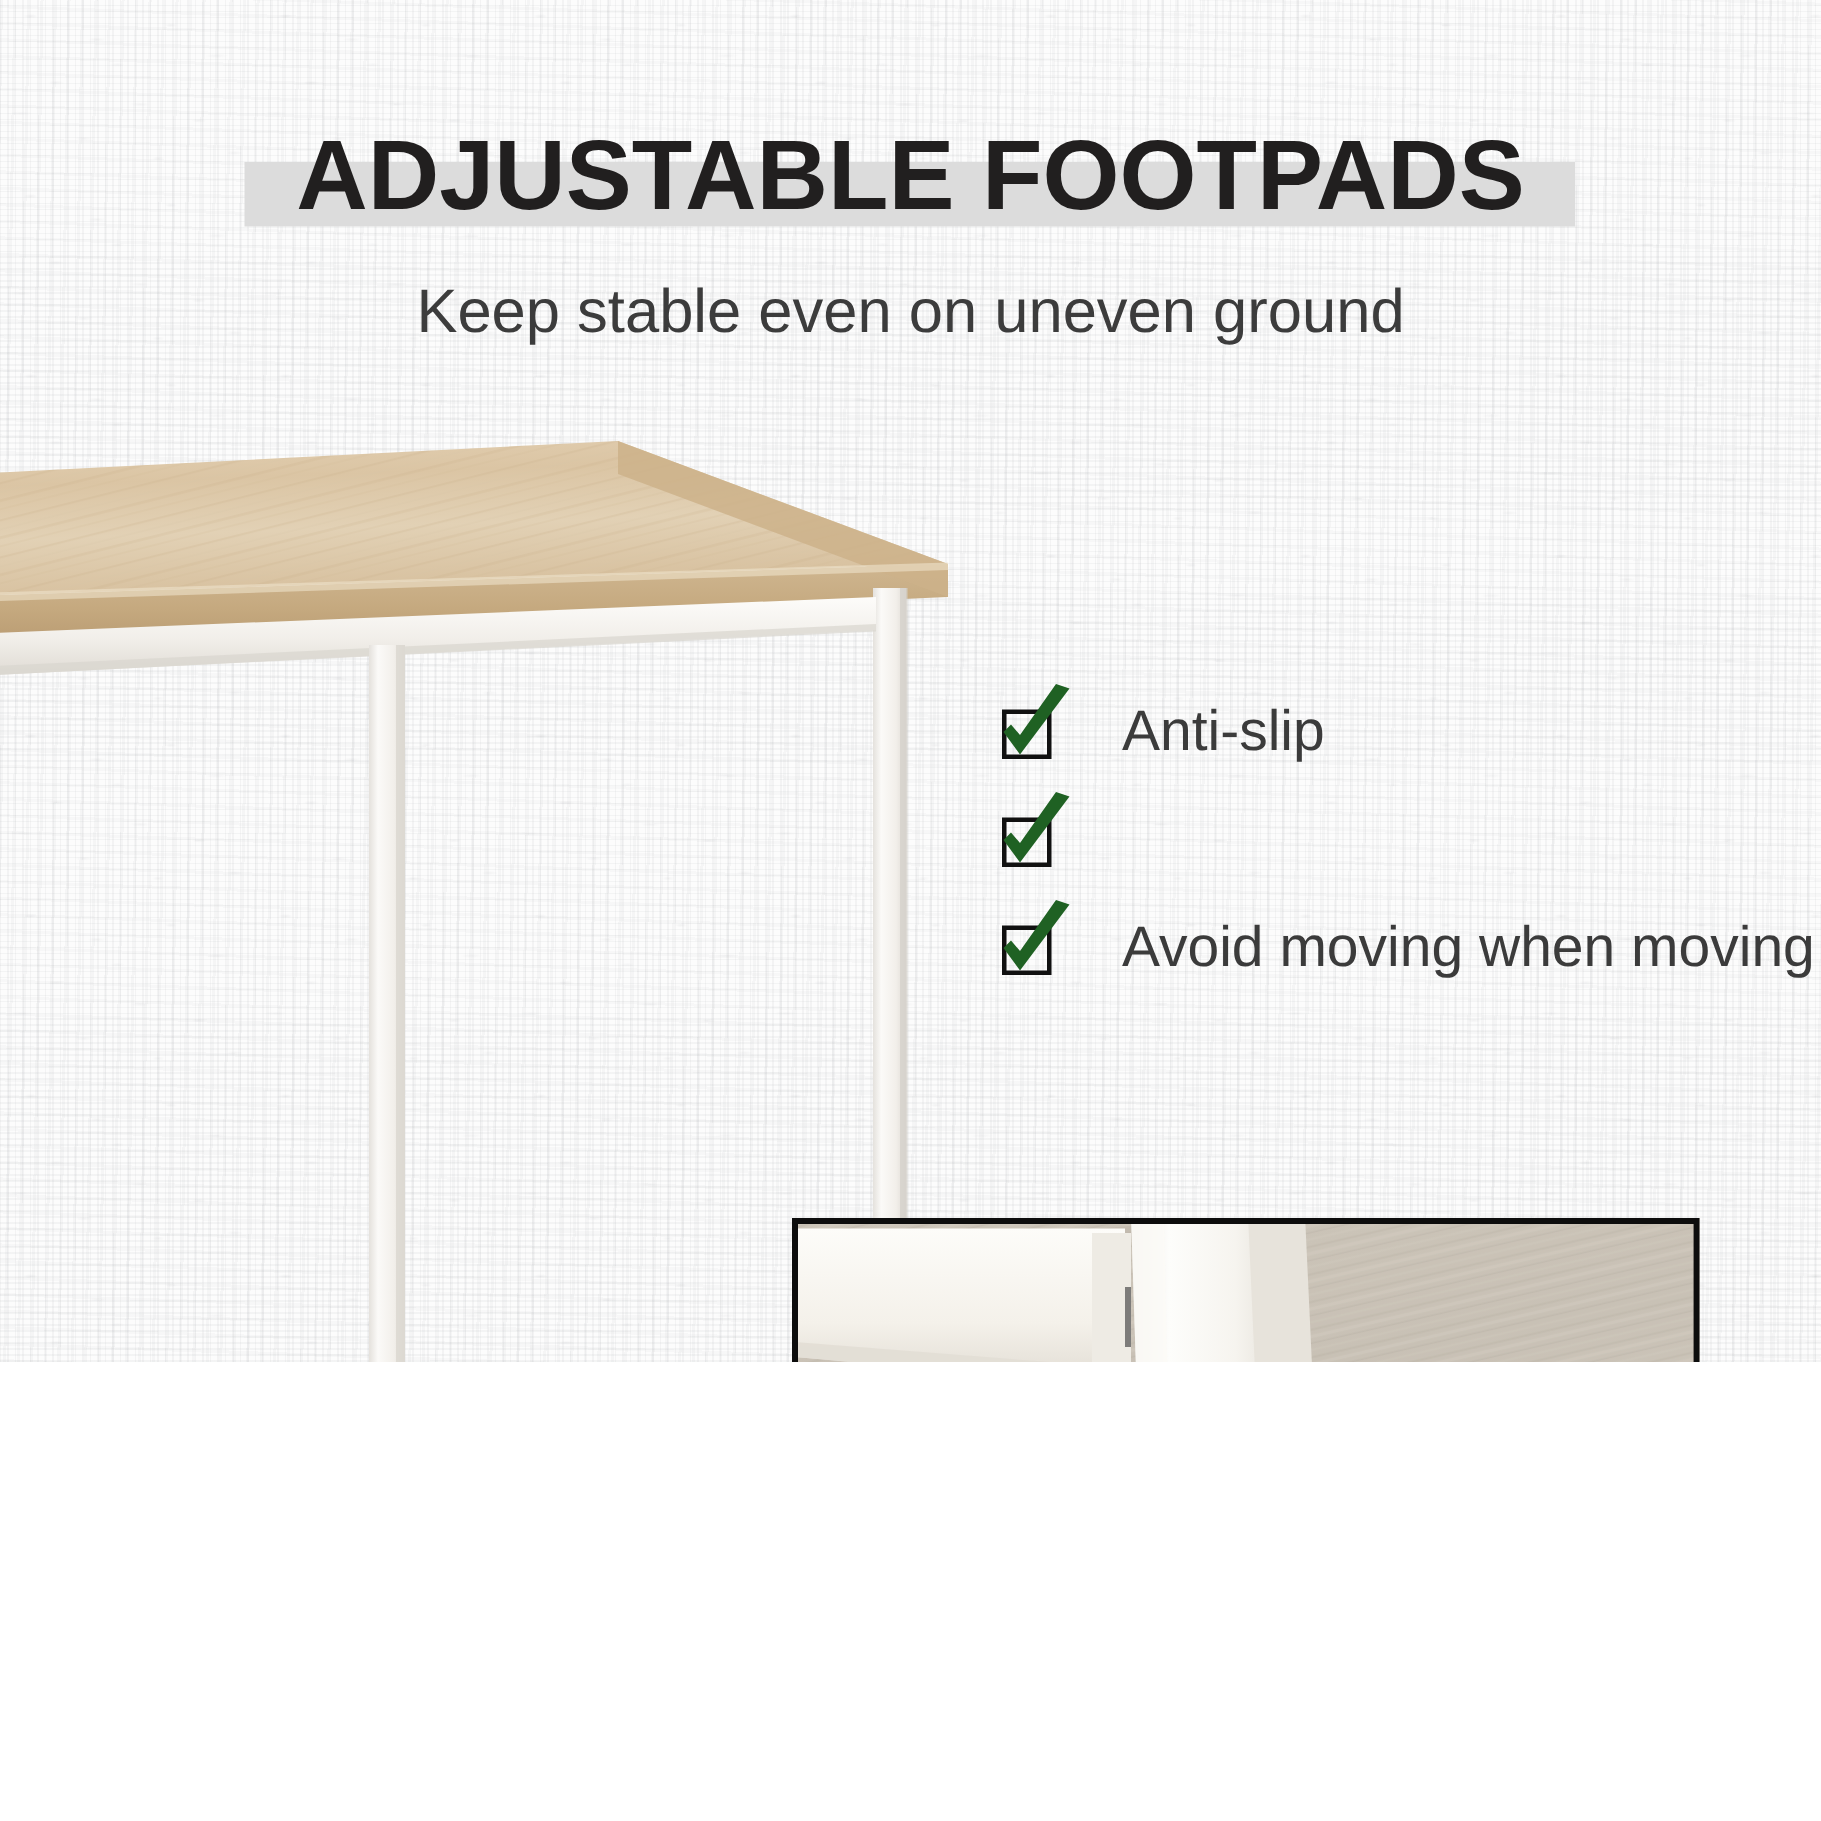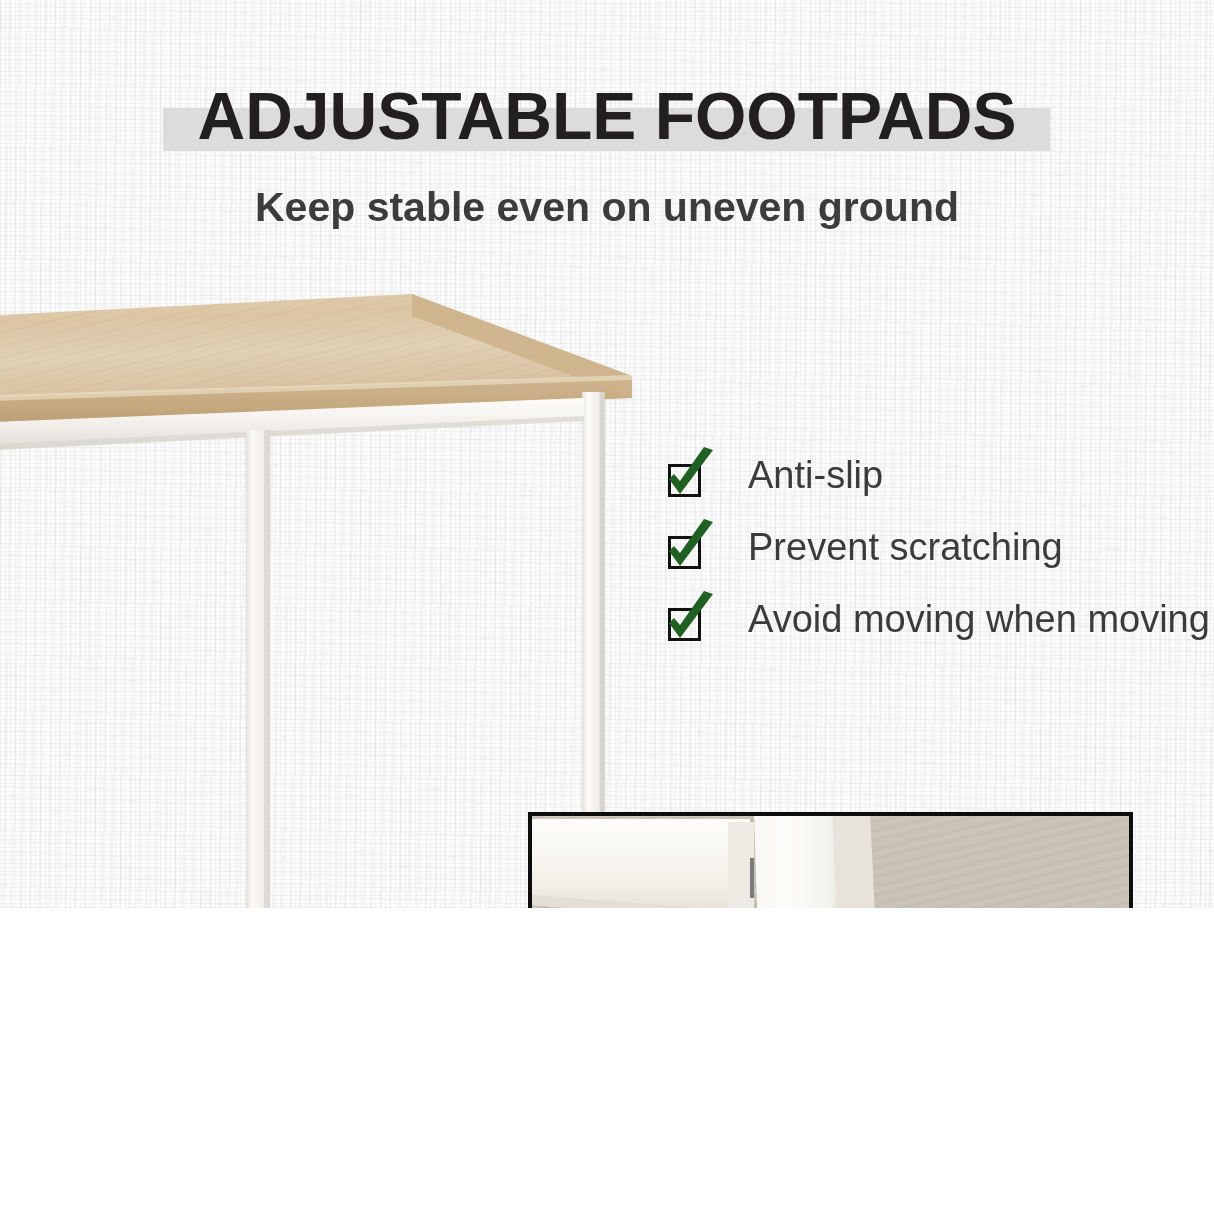--- a/index.html
+++ b/index.html
@@ -92,21 +92,21 @@
     line-height: 80px;
     white-space: nowrap;
   }
   .subtitle {
     position: absolute;
     left: 0;
     top: 181px;
     width: 1214px;
     text-align: center;
     font-size: 41px;
-    font-weight: bold;
+    font-weight: normal;
     color: #3c3c3c;
     line-height: 52px;
     white-space: nowrap;
   }
 
   
   .desk {
     position: absolute;
     left: -40px;
     top: 280px;
@@ -118,20 +118,21 @@
   
   .features {
     position: absolute;
     left: 662px;
     top: 452px;
     width: 520px;
   }
   .feature-row {
     position: relative;
     display: flex;
+    align-items: center;
     height: 72px;
   }
   .check-wrap {
     position: relative;
     width: 54px;
     height: 54px;
     flex: 0 0 54px;
   }
   .check-box {
     position: absolute;
@@ -286,21 +287,20 @@
       <span class="feature-label">Anti-slip</span>
     </div>
 
     <div class="feature-row">
       <span class="check-wrap">
         <span class="check-box"></span>
         <svg class="check-mark" viewBox="0 0 54 54" xmlns="http://www.w3.org/2000/svg">
           <path d="M7 27 L18 42 L51 -2 L42 -5 L18 29 L12 22 Z" fill="#1f6123"></path>
         </svg>
       </span>
-      <span class="feature-label">Prevent scratching</span>
     </div>
 
     <div class="feature-row">
       <span class="check-wrap">
         <span class="check-box"></span>
         <svg class="check-mark" viewBox="0 0 54 54" xmlns="http://www.w3.org/2000/svg">
           <path d="M7 27 L18 42 L51 -2 L42 -5 L18 29 L12 22 Z" fill="#1f6123"></path>
         </svg>
       </span>
       <span class="feature-label">Avoid moving when moving</span>

